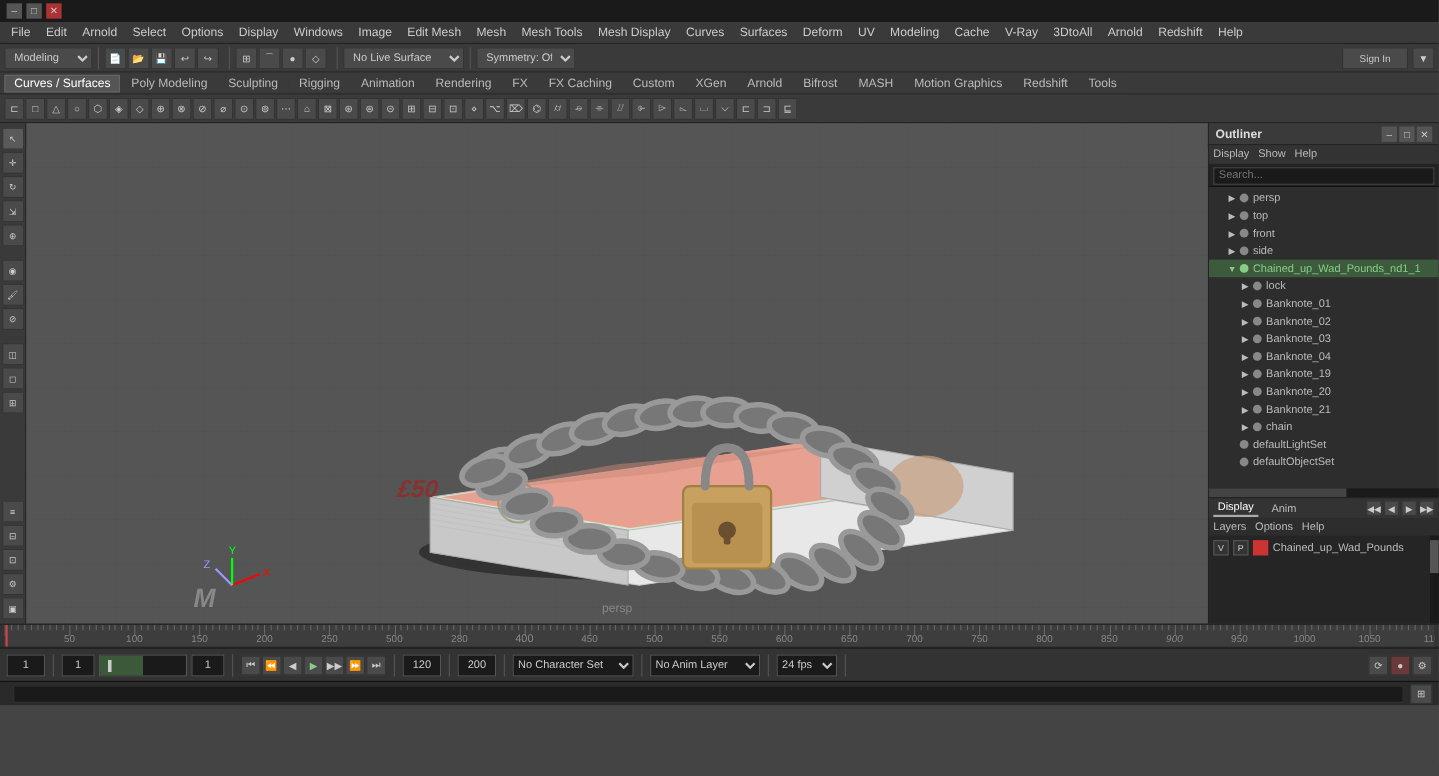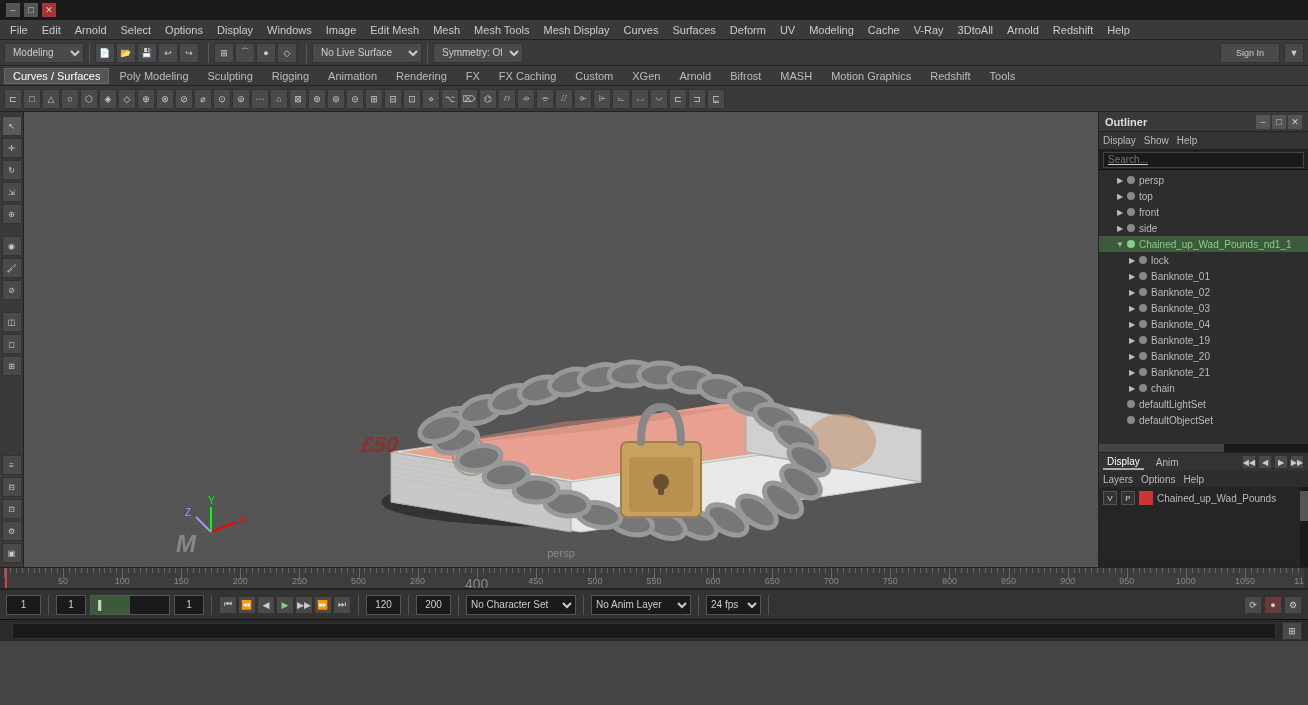--- a/index.html
+++ b/index.html
@@ -246,21 +246,20 @@
       align-items: center;
     }
     #outliner-search input {
       background: #1a1a1a;
       border: 1px solid #444;
       color: #ccc;
       font-size: 10px;
       height: 16px;
       width: 100%;
       padding: 0 4px;
-      text-decoration: underline;
     }
     #outliner-tree {
       flex: 1;
       overflow-y: auto;
       padding: 2px 0;
     }
     .outliner-item {
       height: 16px;
       display: flex;
       align-items: center;
@@ -996,21 +995,21 @@
       <div style="position: absolute; left: 32.2727%; top: 0px; height: 5px; width: 1px; background: rgb(102, 102, 102);"></div>
       <div style="position: absolute; left: 32.7273%; top: 0px; height: 5px; width: 1px; background: rgb(102, 102, 102);"></div>
       <div style="position: absolute; left: 33.1818%; top: 0px; height: 5px; width: 1px; background: rgb(102, 102, 102);"></div>
       <div style="position: absolute; left: 33.6364%; top: 0px; height: 5px; width: 1px; background: rgb(102, 102, 102);"></div>
       <div style="position: absolute; left: 34.0909%; top: 0px; height: 5px; width: 1px; background: rgb(102, 102, 102);"></div>
       <div style="position: absolute; left: 34.5455%; top: 0px; height: 5px; width: 1px; background: rgb(102, 102, 102);"></div>
       <div style="position: absolute; left: 35%; top: 0px; height: 5px; width: 1px; background: rgb(102, 102, 102);"></div>
       <div style="position: absolute; left: 35.4545%; top: 0px; height: 5px; width: 1px; background: rgb(102, 102, 102);"></div>
       <div style="position: absolute; left: 35.9091%; top: 0px; height: 5px; width: 1px; background: rgb(102, 102, 102);"></div>
       <div style="position: absolute; left: 36.3636%; top: 0px; height: 10px; width: 1px; background: rgb(102, 102, 102);"></div>
-      <span style="position: absolute; left: 36.3636%; top: 8px; font-size: 14px; color: rgb(136, 136, 136); transform: translateX(-50%);">400</span>
+      <span style="position: absolute; left: 36.3636%; top: 8px; font-size: 10px; color: rgb(136, 136, 136); transform: translateX(-50%);">400</span>
       <div style="position: absolute; left: 36.8182%; top: 0px; height: 5px; width: 1px; background: rgb(102, 102, 102);"></div>
       <div style="position: absolute; left: 37.2727%; top: 0px; height: 5px; width: 1px; background: rgb(102, 102, 102);"></div>
       <div style="position: absolute; left: 37.7273%; top: 0px; height: 5px; width: 1px; background: rgb(102, 102, 102);"></div>
       <div style="position: absolute; left: 38.1818%; top: 0px; height: 5px; width: 1px; background: rgb(102, 102, 102);"></div>
       <div style="position: absolute; left: 38.6364%; top: 0px; height: 5px; width: 1px; background: rgb(102, 102, 102);"></div>
       <div style="position: absolute; left: 39.0909%; top: 0px; height: 5px; width: 1px; background: rgb(102, 102, 102);"></div>
       <div style="position: absolute; left: 39.5455%; top: 0px; height: 5px; width: 1px; background: rgb(102, 102, 102);"></div>
       <div style="position: absolute; left: 40%; top: 0px; height: 5px; width: 1px; background: rgb(102, 102, 102);"></div>
       <div style="position: absolute; left: 40.4545%; top: 0px; height: 5px; width: 1px; background: rgb(102, 102, 102);"></div>
       <div style="position: absolute; left: 40.9091%; top: 0px; height: 10px; width: 1px; background: rgb(102, 102, 102);"></div>

